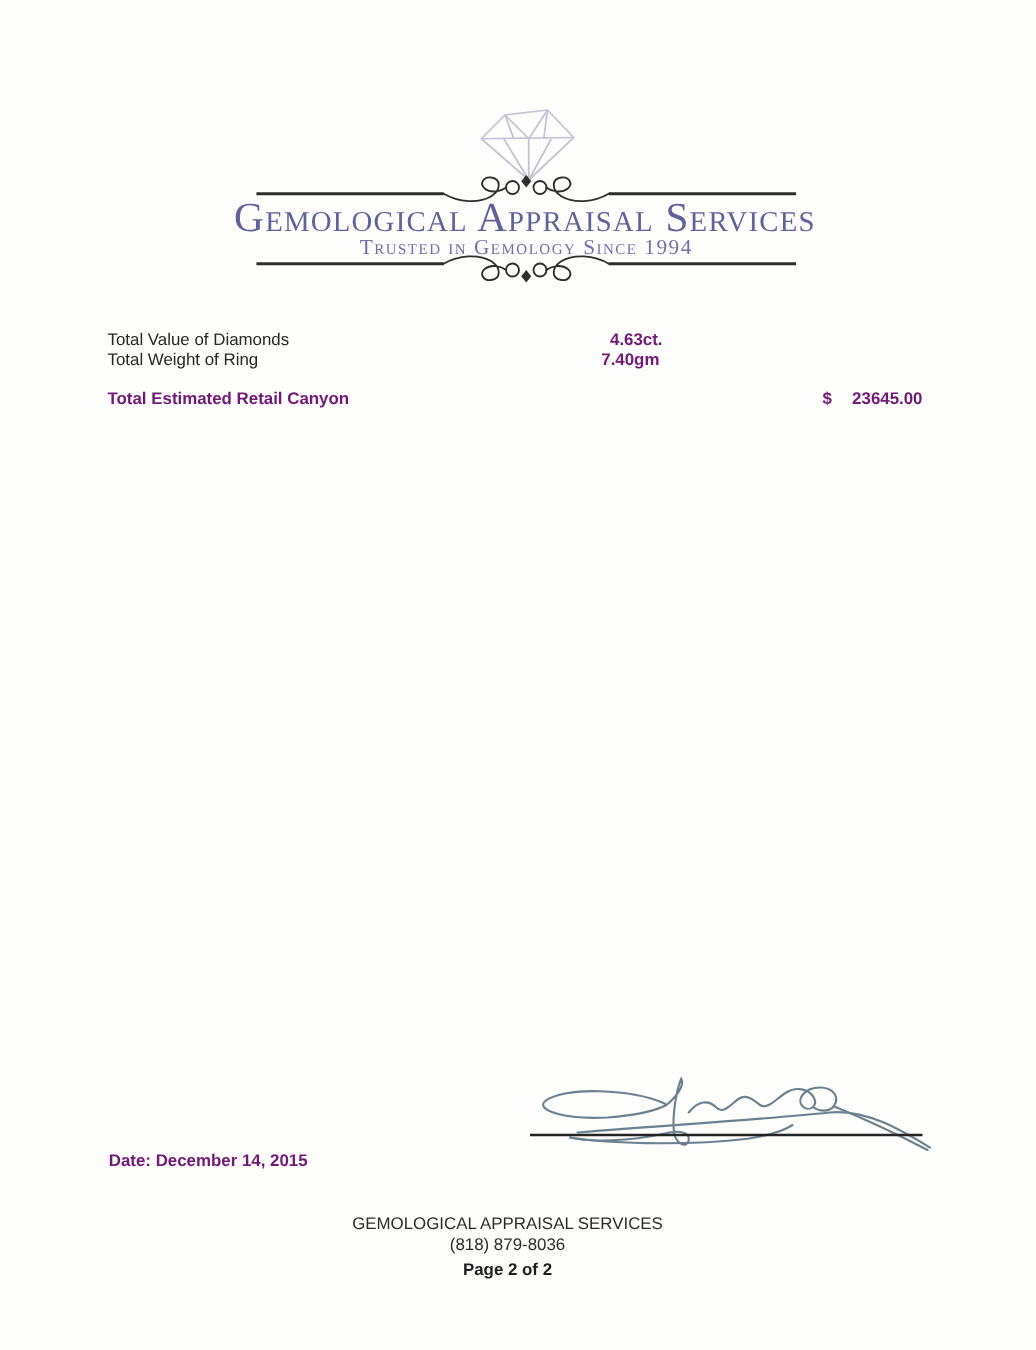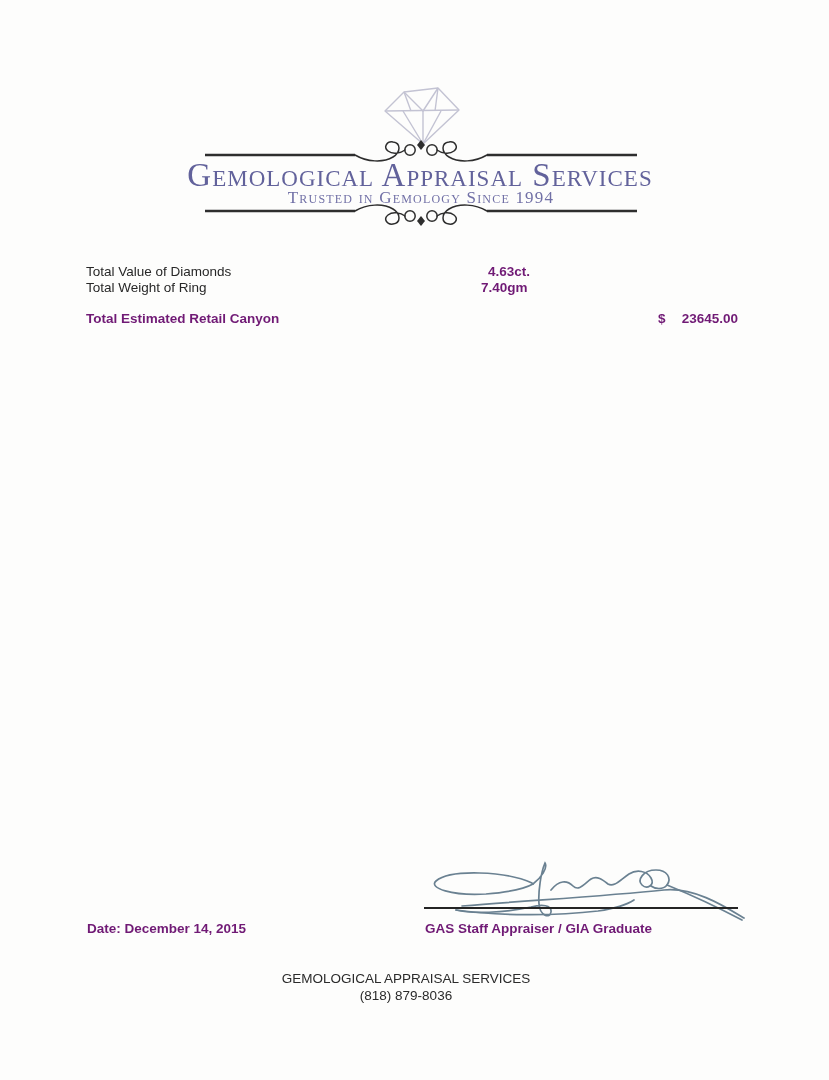--- a/index.html
+++ b/index.html
@@ -119,20 +119,20 @@
       <path d="M30,54 C70,60 130,60 172,55 C192,52 202,48 208,44"></path>
       <path d="M125,34 C133,24 141,24 147,30 C153,36 159,27 165,23 C171,19 177,24 182,28 C188,32 195,23 203,18 C211,13 221,15 225,22 C229,29 221,34 216,29 C211,24 217,14 230,14 C241,14 246,22 241,29 C237,34 229,33 225,30"></path>
       <path d="M241,29 C263,38 293,52 316,64"></path>
       <path d="M36,50 C110,44 180,40 238,34 C268,31 298,50 318,62"></path>
     </g>
   </svg>
 
   <div class="abs sig-line"></div>
 
   <div class="abs body-text bold" style="left:87px;top:921px">Date: December 14, 2015</div>
-  <div class="abs body-text bold" style="left:425px;top:921px">GAS Staff Appraiser / GIA Graduate</div>
 
   <div class="abs footer">
     <div class="f-line">GEMOLOGICAL APPRAISAL SERVICES</div>
     <div class="f-line">(818) 879-8036</div>
+    <div class="f-line f-page">Page 2 of 2</div>
   </div>
 
 </div>
 
 </body></html>

